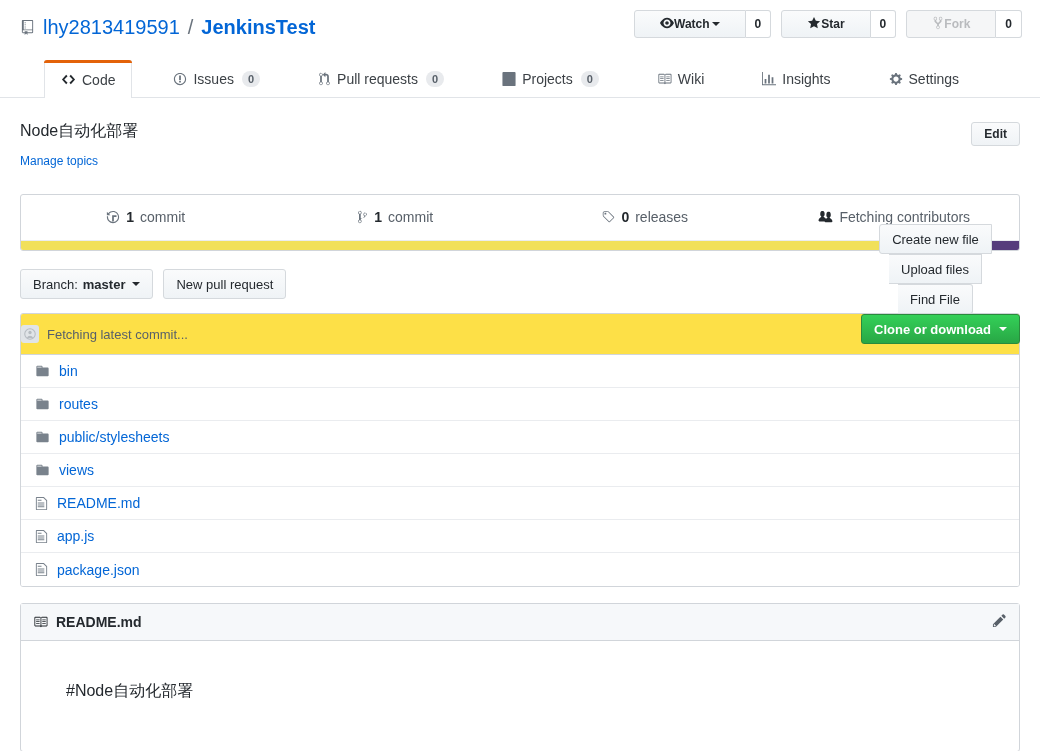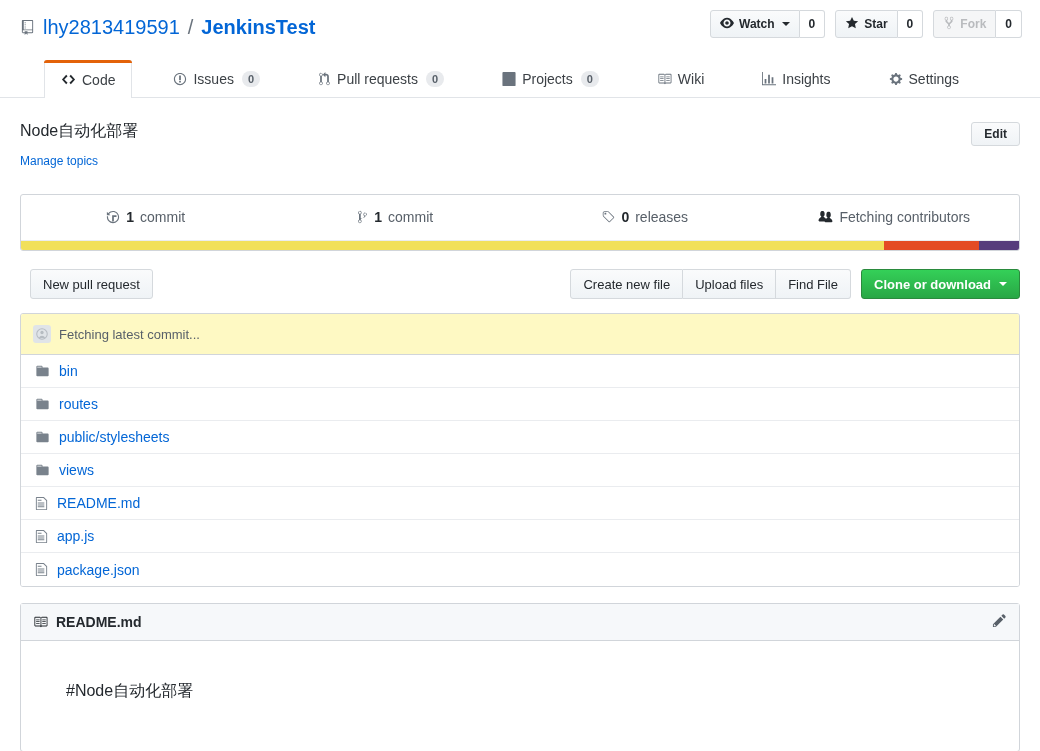--- a/index.html
+++ b/index.html
@@ -47,22 +47,21 @@
     gap: 10px;
   }
   .btn-group {
     display: flex;
     align-items: stretch;
     height: 28px;
   }
   .btn-with-count {
     display: inline-flex;
     align-items: center;
-    gap: 5px;
-    padding: 0 9px;
+    padding: 0 25px;
     height: 28px;
     font-size: 12px;
     font-weight: bold;
     color: #24292e;
     background: linear-gradient(#fafbfc, #eff3f6);
     border: 1px solid #d5d9dd;
     border-radius: 3px 0 0 3px;
     white-space: nowrap;
   }
   .btn-with-count.disabled { color: #b9bbbe; background: #f5f6f7; }
@@ -232,21 +231,21 @@
     background: linear-gradient(#fafbfc, #eff3f6);
     border: 1px solid #d5d9dd;
     border-radius: 3px;
     cursor: pointer;
     white-space: nowrap;
     font-family: inherit;
   }
   .btn.plain { font-weight: 400; }
   .btn-branch { font-weight: 400; font-size: 13px; }
   .spacer { flex: 1; }
-  .right-group { display: flex; align-items: center; }
+  .right-group { display: flex; align-items: center; flex-direction: column; }
   .right-group .btn.seg {
     border-radius: 0;
     border-left: none;
     font-weight: 400;
   }
   .right-group .btn.seg.first { border-radius: 3px 0 0 3px; border-left: 1px solid #d5d9dd; }
   .right-group .btn.seg.last { border-radius: 0 3px 3px 0; }
   .btn-green {
     display: inline-flex;
     align-items: center;
@@ -266,23 +265,23 @@
   }
 
   
   .file-wrap {
     border: 1px solid #d1d5da;
     border-radius: 3px;
     margin-top: 12px;
     overflow: hidden;
   }
   .commit-tease {
-    background: #fef9c3;
+    background: #fde047;
     border-bottom: 1px solid #d1d5da;
-    padding: 10px 12px;
+    padding: 10px 0;
     display: flex;
     align-items: center;
     gap: 8px;
     font-size: 13px;
     color: #586069;
     height: 41px;
   }
   .avatar-skel {
     width: 18px; height: 18px;
     border-radius: 3px;
@@ -517,20 +516,25 @@
       </li>
     </ul>
     <div class="lang-bar">
       <span class="lang-seg" title="JavaScript" style="background: rgb(241, 224, 90); width: 86.5%;"></span>
       <span class="lang-seg" title="HTML" style="background: rgb(228, 75, 35); width: 9.5%;"></span>
       <span class="lang-seg" title="CSS" style="background: rgb(86, 61, 124); width: 4%;"></span>
     </div>
   </div>
 
   <div class="file-toolbar">
+    <button class="btn btn-branch">
+      <span>Branch:</span>
+      <strong>master</strong>
+      <span class="caret"></span>
+    </button>
     <button class="btn plain" style="margin-left:10px">New pull request</button>
     <span class="spacer"></span>
     <div class="right-group">
       <button class="btn seg first">Create new file</button>
       <button class="btn seg">Upload files</button>
       <button class="btn seg last">Find File</button>
       <button class="btn-green">
         <span>Clone or download</span>
         <span class="caret"></span>
       </button>

